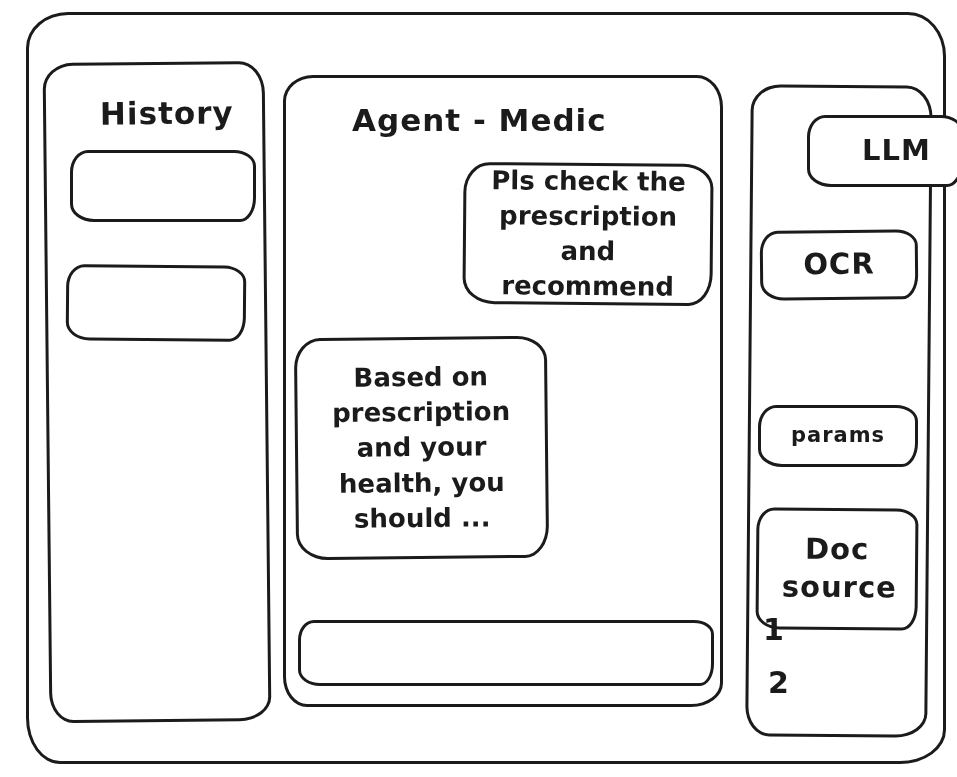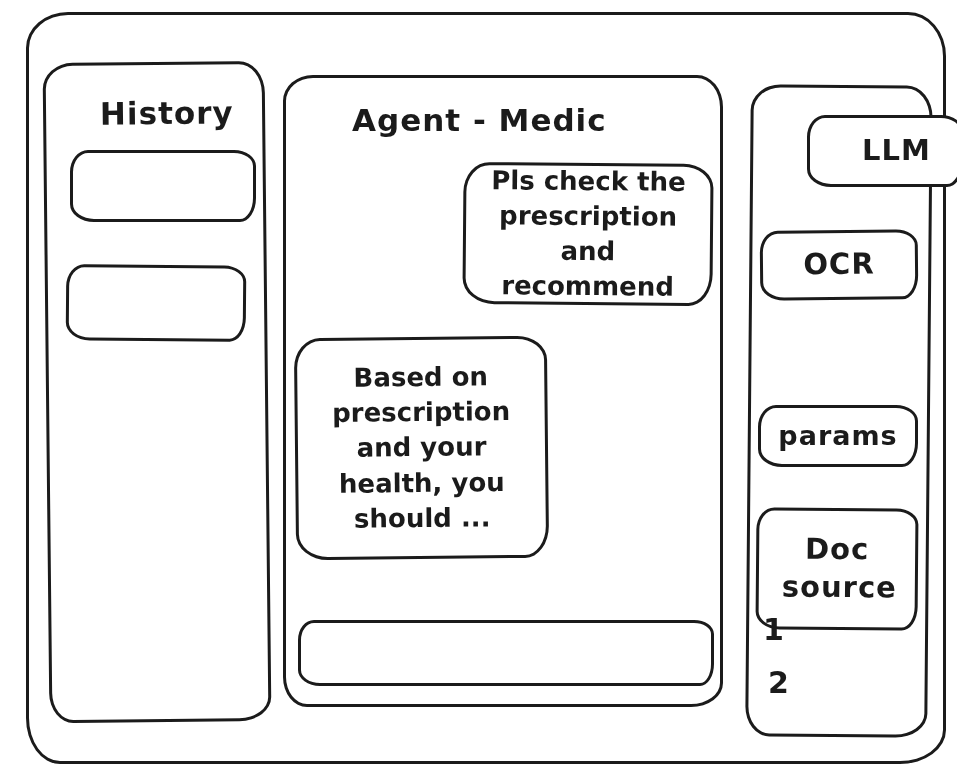--- a/index.html
+++ b/index.html
@@ -118,21 +118,21 @@
   <div class="sketch r-panel tilt-r" style="left:740px; top:85px; width:182px; height:652px;"></div>
 
   <div class="sketch r-box tool-btn" style="left:799px; top:115px; width:156px; height:72px;padding-left:23px;">
     <span>LLM</span>
   </div>
 
   <div class="sketch r-box tool-btn tilt-l" style="left:752px; top:230px; width:158px; height:70px;">
     <span>OCR</span>
   </div>
 
-  <div class="sketch r-box tool-btn" style="left:750px; top:405px; width:160px; height:62px; font-size:27px;">
+  <div class="sketch r-box tool-btn" style="left:750px; top:405px; width:160px; height:62px; font-size:21px;">
     <span>params</span>
   </div>
 
   <div class="sketch r-box tool-btn tilt-r" style="left:748px; top:508px; width:162px; height:122px;">
     <span style="display:inline-block; width:110px;">Doc source</span>
   </div>
 
   <div class="num-label" style="left:755px; top:612px;">1</div>
 
   <div class="num-label" style="left:760px; top:665px;">2</div>

